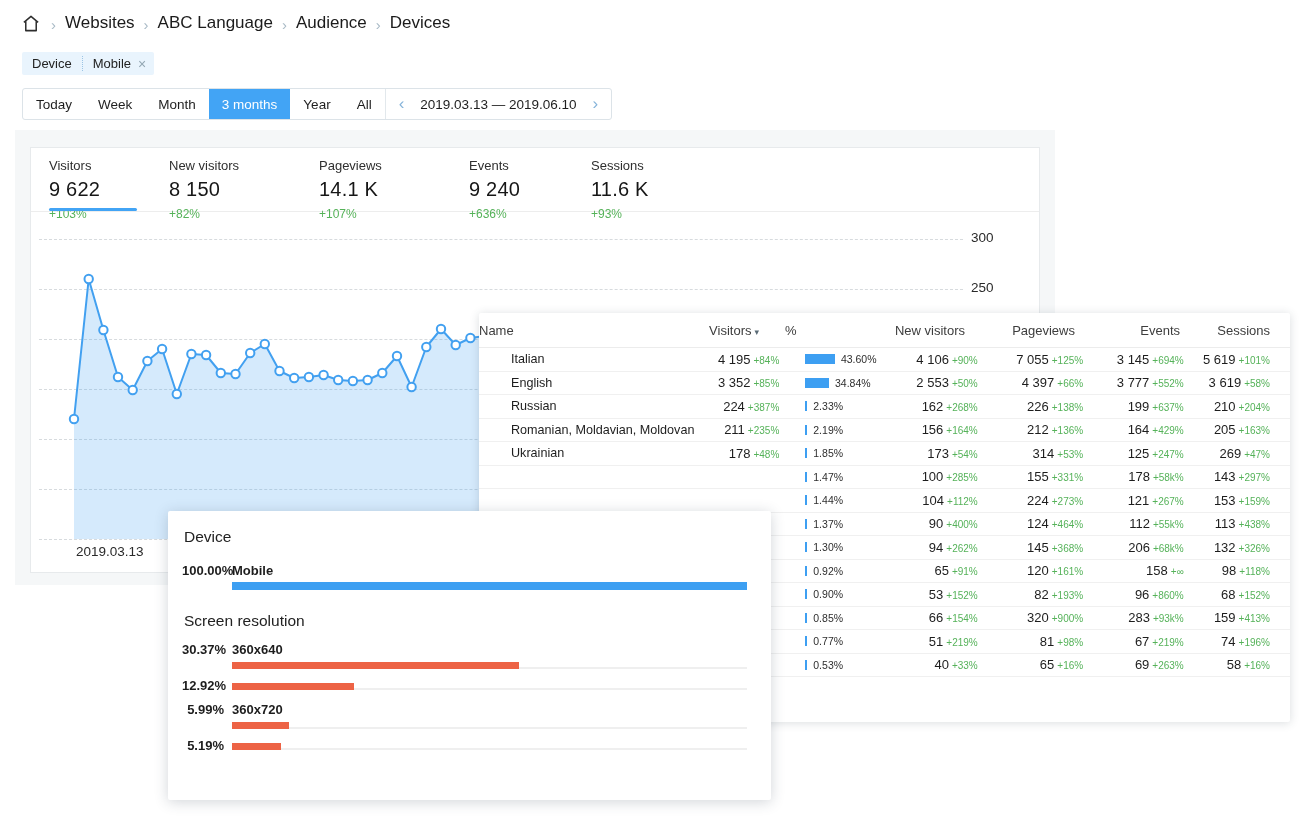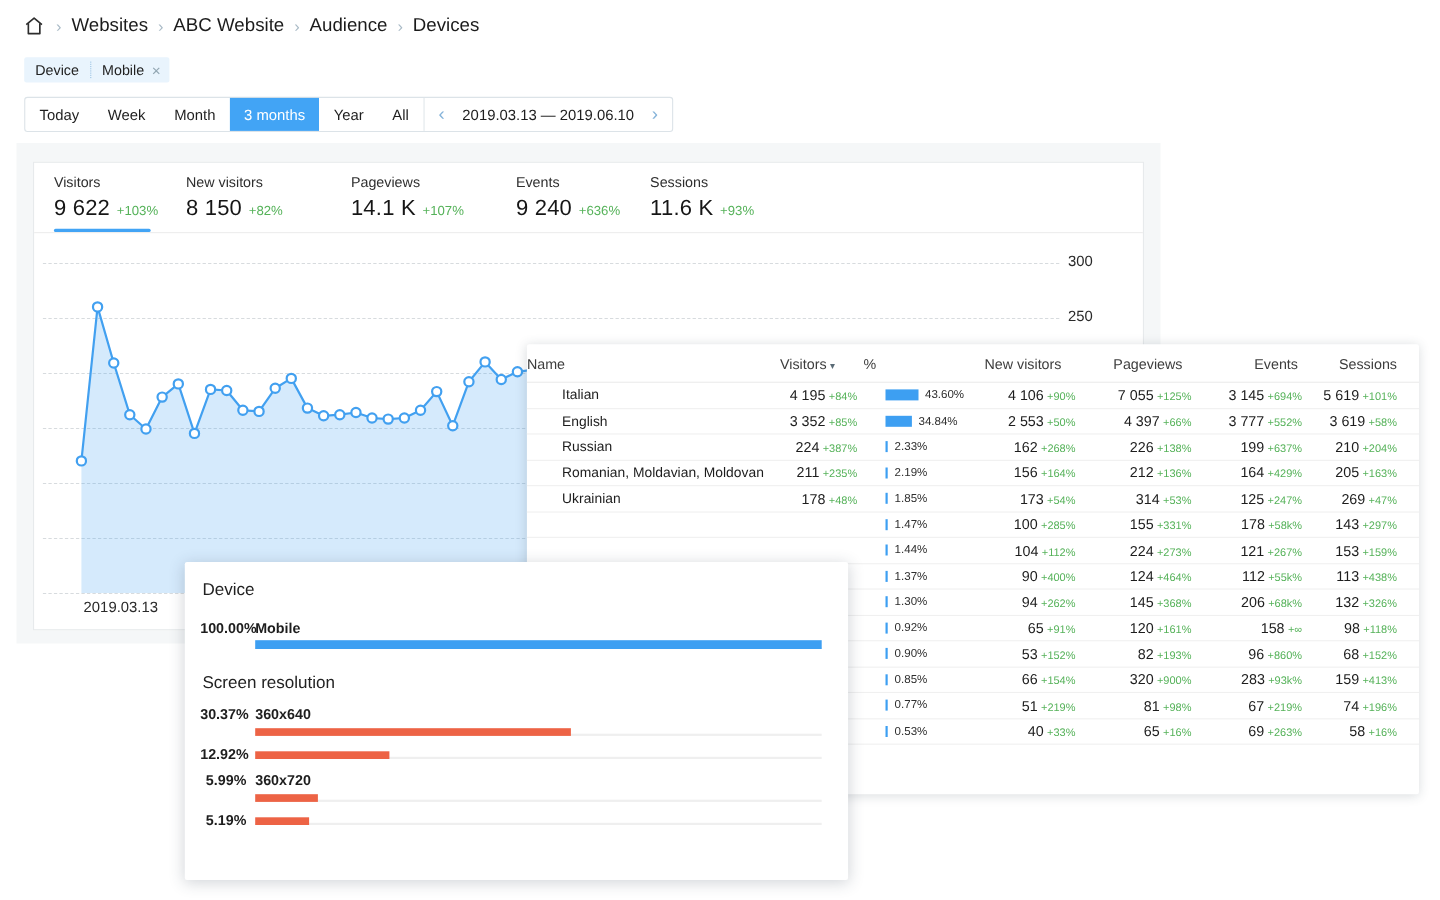--- a/index.html
+++ b/index.html
@@ -34,21 +34,21 @@
 
   
   .panel { position:absolute; left:15px; top:130px; width:1040px; height:455px; background:#f5f7f8; }
   .card { position:absolute; left:15px; top:17px; width:1010px; height:426px; background:#fff; border:1px solid #e7eaec; }
   .stats { display:flex; gap:10px; padding:10px 0 0 18px; height:64px; border-bottom:1px solid #ededed; }
   .stat { position:relative; width:110px; height:100%; cursor:pointer; }
   .stats > :nth-child(2), .stats > :nth-child(3) { width:140px; }
   .stats > :nth-child(4) { width:112px; }
   .stats > :nth-child(5) { width:120px; }
   .stat-label { font-size:13px; color:#2f2f2f; }
-  .stat-vrow { margin-top:5px; display:flex; align-items:baseline; gap:6px; }
+  .stat-vrow { margin-top:5px; display:flex; align-items:baseline; gap:6px;flex-direction:column; }
   .stat-value { font-size:20px; font-weight:500; color:#161616; letter-spacing:.2px; }
   .stat-delta { font-size:12px; color:#55b259; }
   .stat.active::after { content:""; position:absolute; left:0; bottom:0; width:88px; height:3px; background:#42a4f5; border-radius:2px; }
 
   .chart-area { position:absolute; left:0; top:60px; width:1008px; height:364px; }
   .gridline { position:absolute; left:8px; width:924px; height:0; border-top:1px dashed #d7dbde; }
   .ytick { position:absolute; left:940px; width:52px; font-size:13.5px; color:#2a2a2a; }
   .chart { position:absolute; left:0; top:0; }
   .x-label { position:absolute; left:45px; top:336px; font-size:13.5px; color:#2a2a2a; }
 
@@ -105,21 +105,21 @@
     <span class="bc-home">
       <svg width="20" height="19" viewBox="0 0 24 24" fill="none" stroke="#2d2d2d" stroke-width="1.9" stroke-linejoin="round">
         <path d="M3 10.5 L12 3 L21 10.5"></path>
         <path d="M5.4 9 V21 H18.6 V9"></path>
       </svg>
     </span>
     <span class="bc-items">
         <span class="bc-sep">›</span>
         <span class="bc-item">Websites</span>
         <span class="bc-sep">›</span>
-        <span class="bc-item">ABC Website</span>
+        <span class="bc-item">ABC Language</span>
         <span class="bc-sep">›</span>
         <span class="bc-item">Audience</span>
         <span class="bc-sep">›</span>
         <span class="bc-item">Devices</span>
       </span>
   </div>
 
   <div class="chip">
     <span class="chip-field">Device</span>
     <span class="chip-divider"></span>

